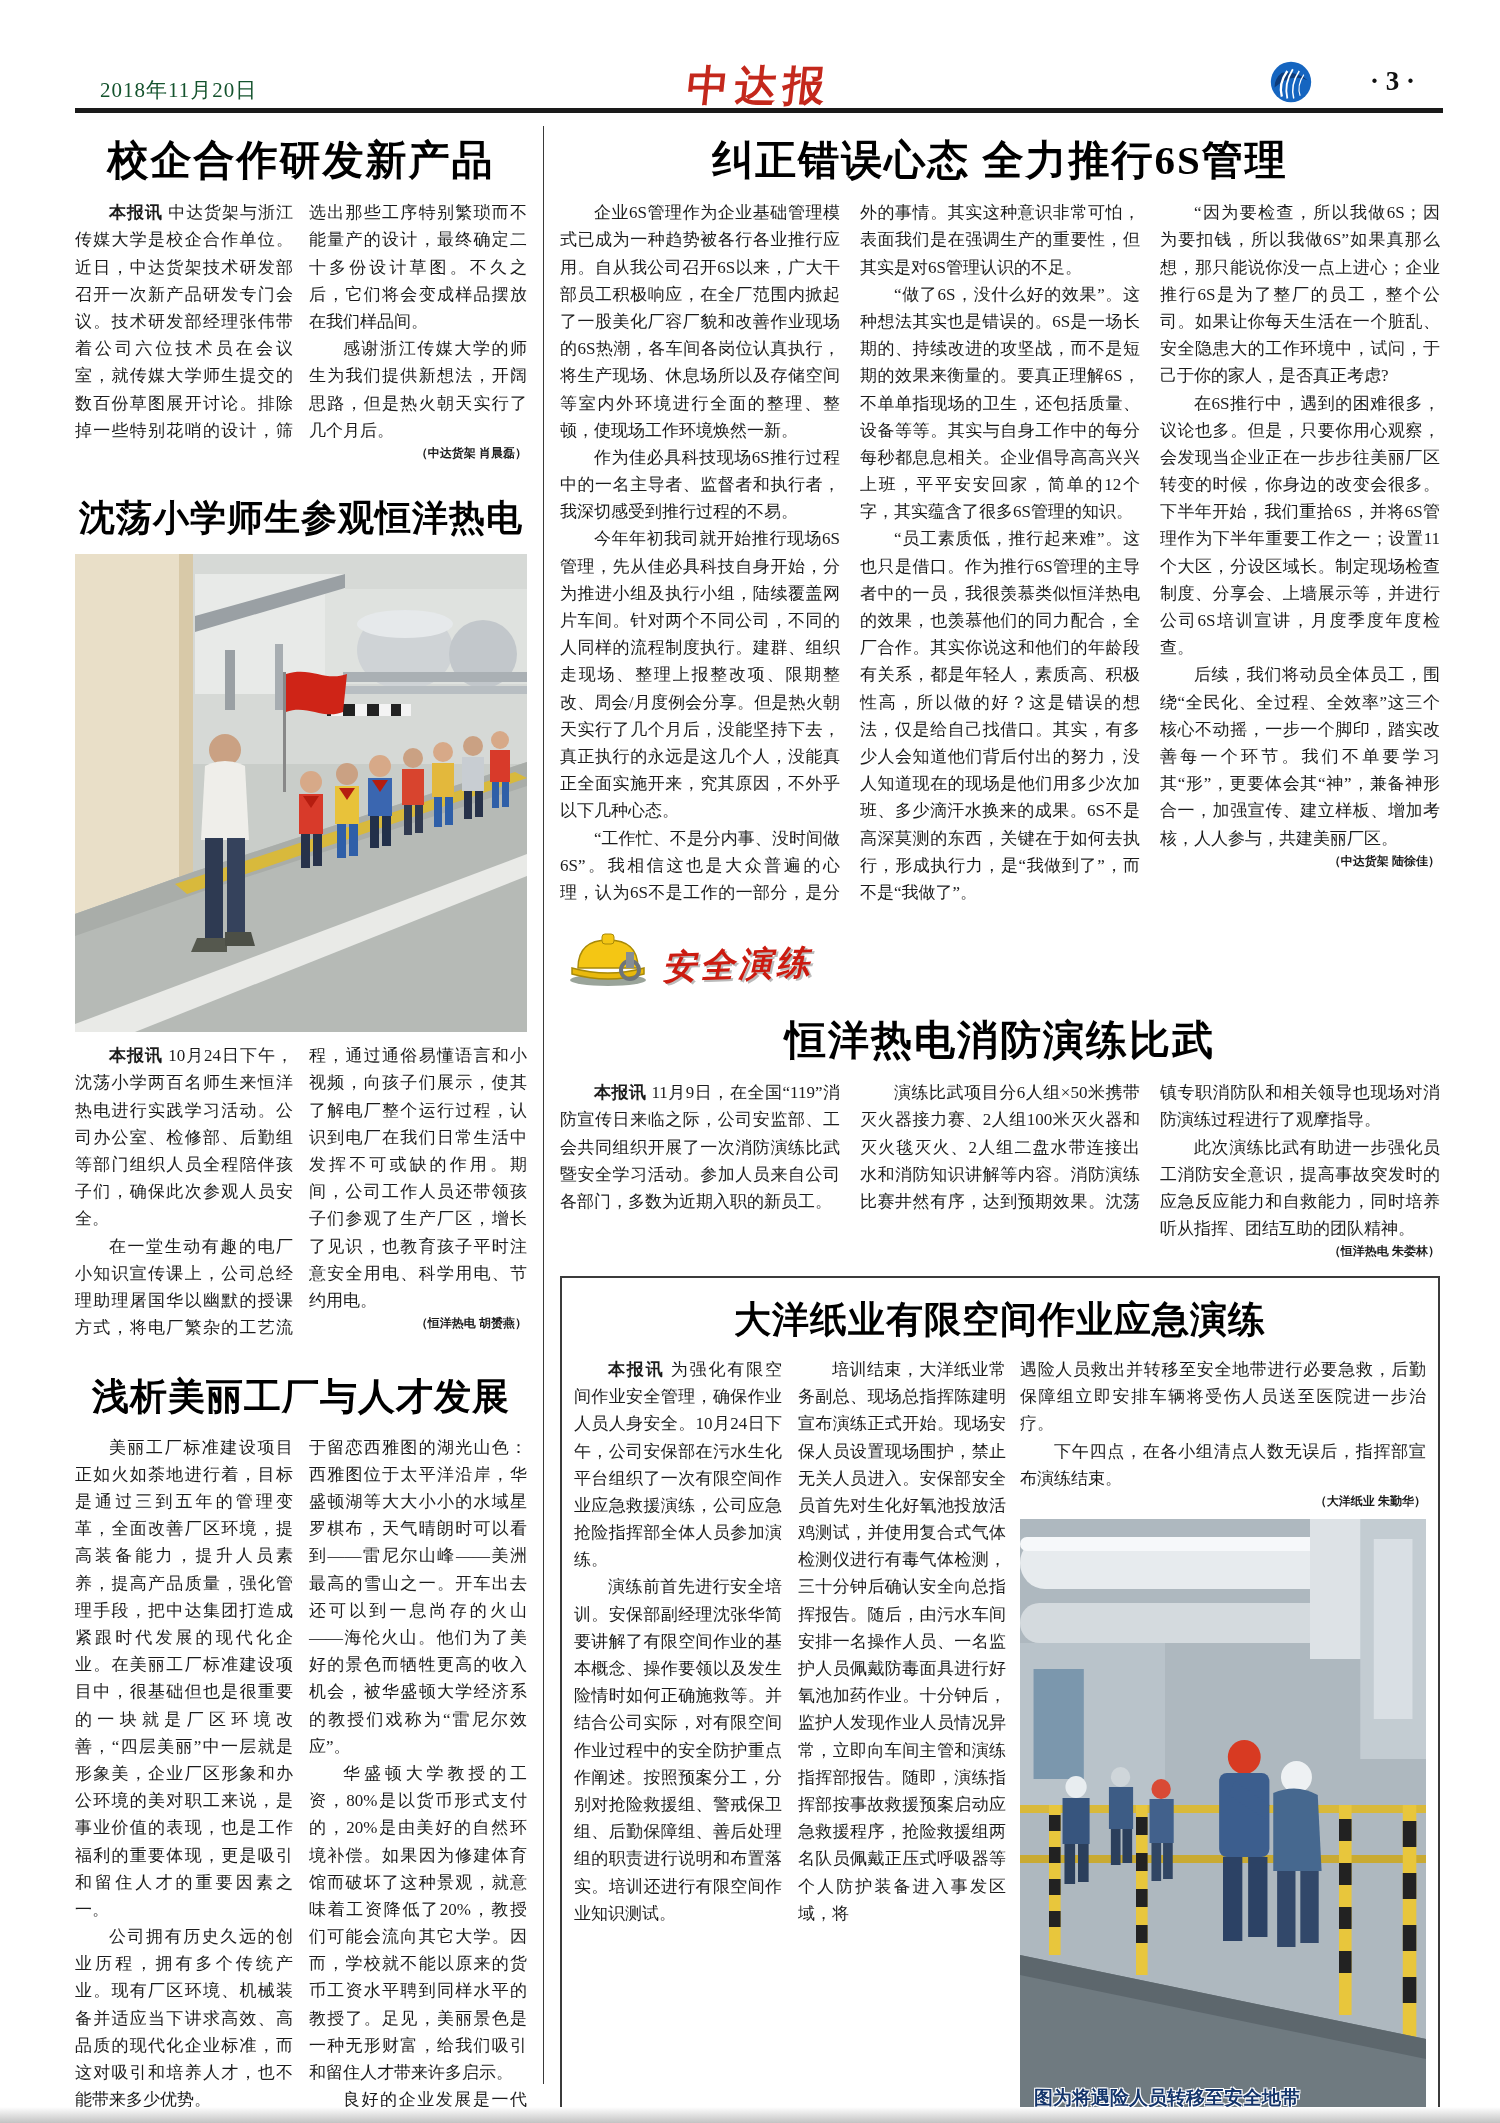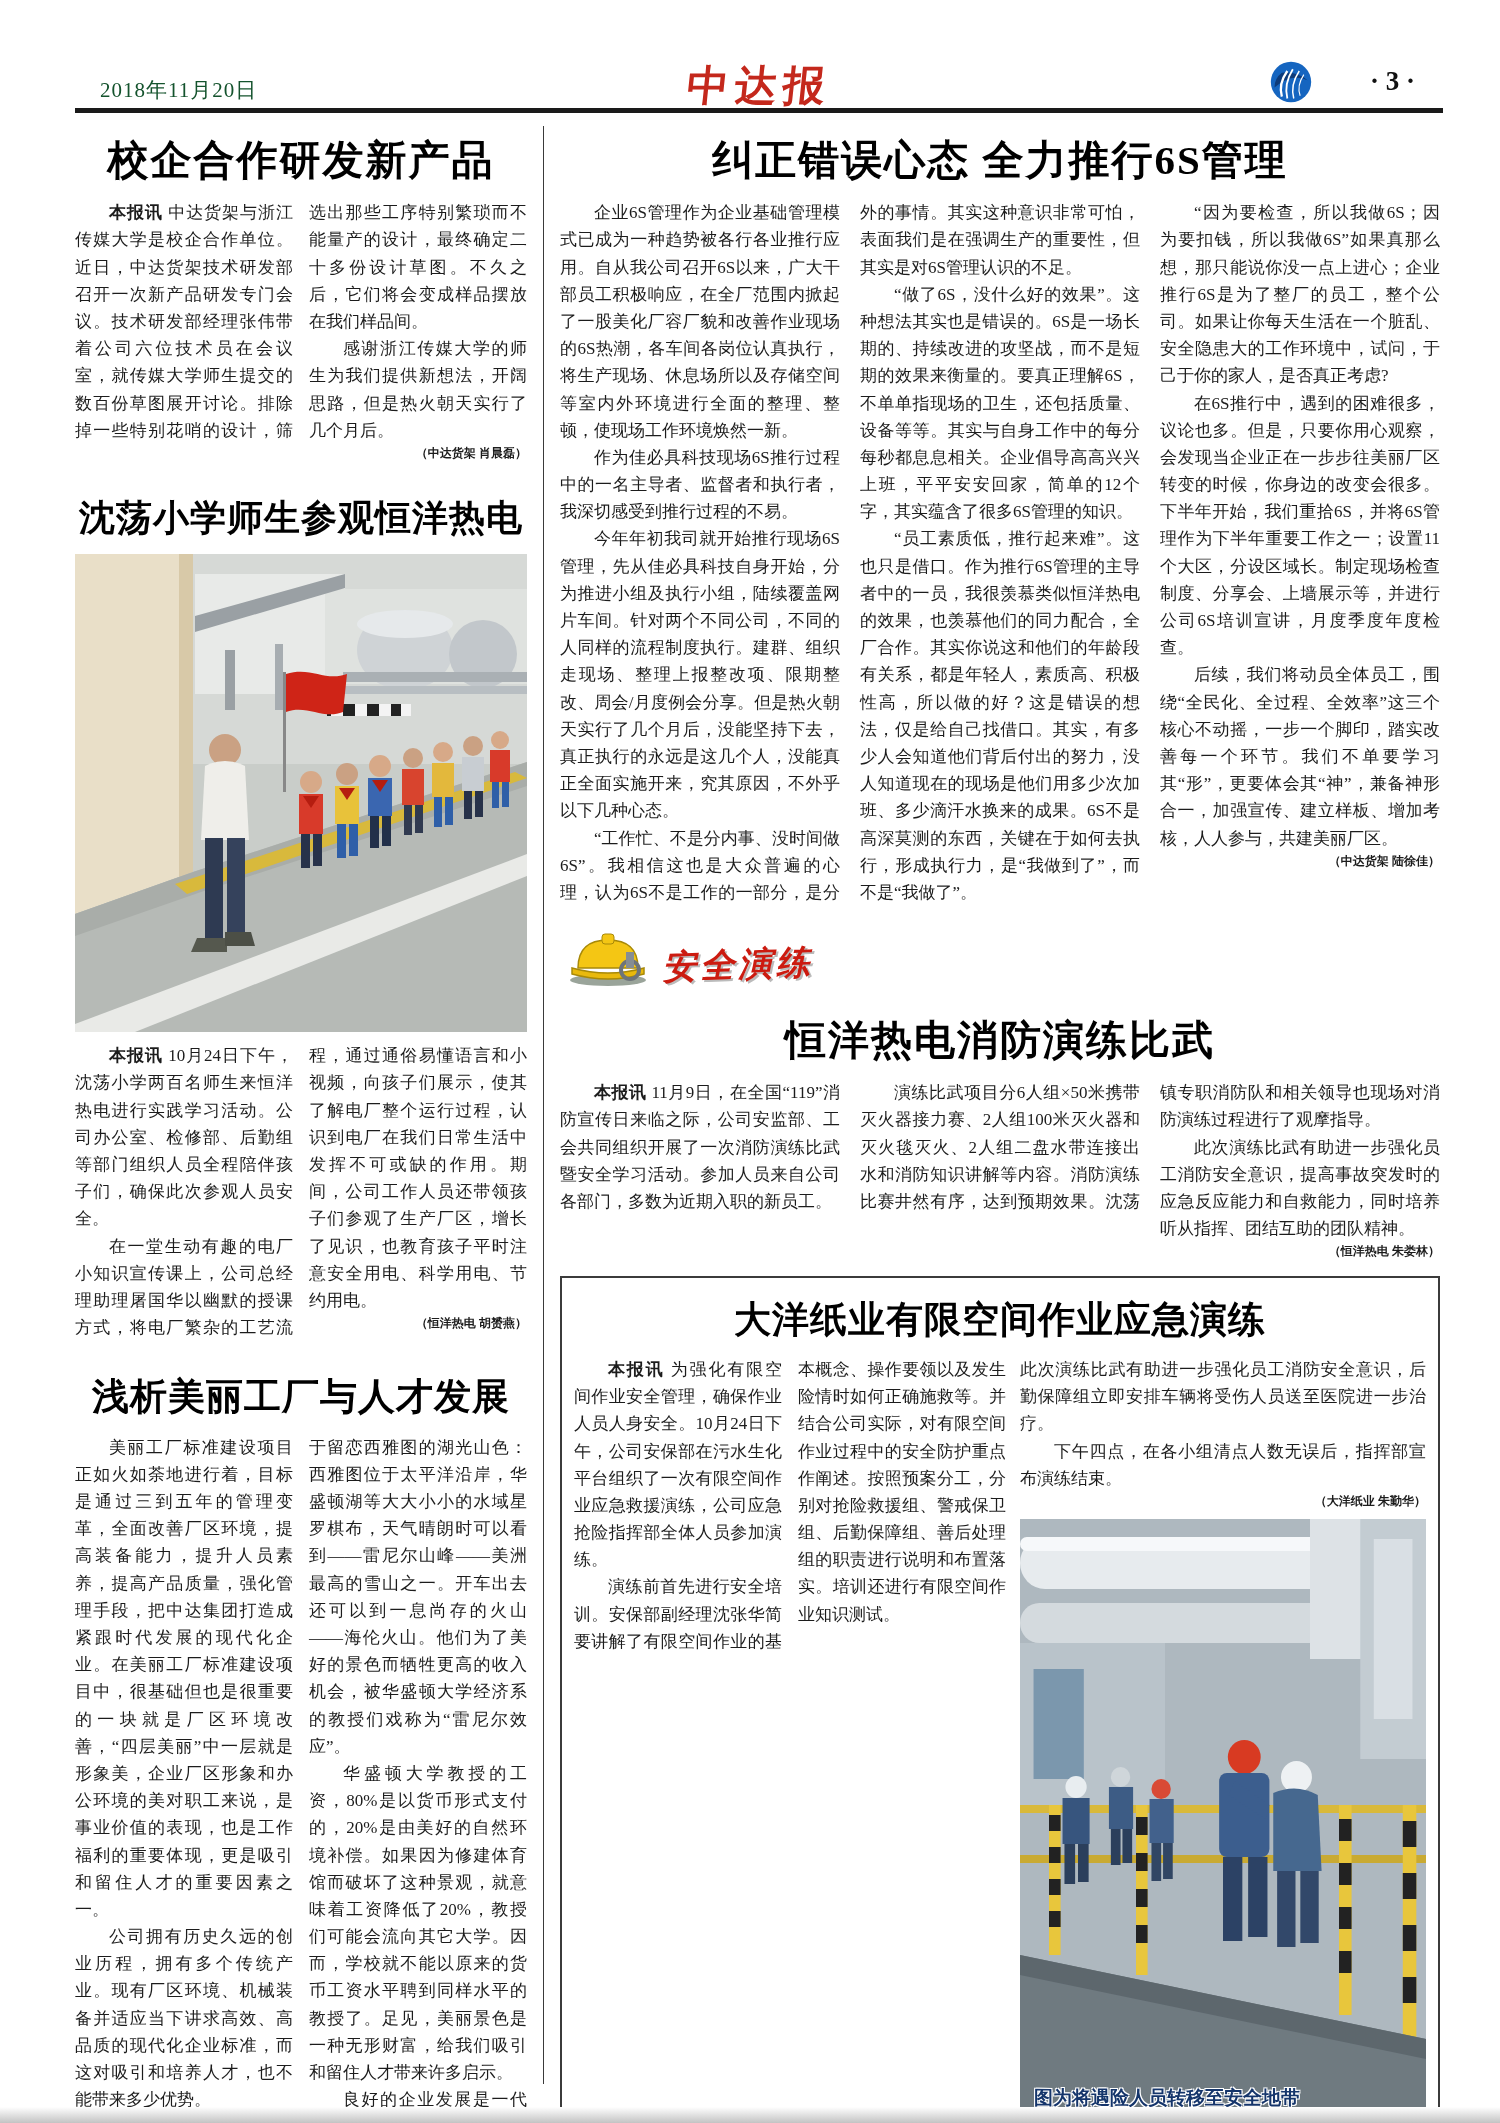--- a/index.html
+++ b/index.html
@@ -237,24 +237,25 @@
       <p class="byline">（恒洋热电 朱娄林）</p>
     </div>
   </div>
 
   <div class="a6-box">
     <div class="a-title t38">大洋纸业有限空间作业应急演练</div>
     <div class="a6-flex">
       <div class="a6-left body cols2">
         <p><b class="lead">本报讯</b> <span>为强化有限空间作业安全管理，确保作业人员人身安全。10月24日下午，公司安保部在污水生化平台组织了一次有限空间作业应急救援演练，公司应急抢险指挥部全体人员参加演练。</span></p>
         <p>演练前首先进行安全培训。安保部副经理沈张华简要讲解了有限空间作业的基本概念、操作要领以及发生险情时如何正确施救等。并结合公司实际，对有限空间作业过程中的安全防护重点作阐述。按照预案分工，分别对抢险救援组、警戒保卫组、后勤保障组、善后处理组的职责进行说明和布置落实。培训还进行有限空间作业知识测试。</p>
+        <p>培训结束，大洋纸业常务副总、现场总指挥陈建明宣布演练正式开始。现场安保人员设置现场围护，禁止无关人员进入。安保部安全员首先对生化好氧池投放活鸡测试，并使用复合式气体检测仪进行有毒气体检测，三十分钟后确认安全向总指挥报告。随后，由污水车间安排一名操作人员、一名监护人员佩戴防毒面具进行好氧池加药作业。十分钟后，监护人发现作业人员情况异常，立即向车间主管和演练指挥部报告。随即，演练指挥部按事故救援预案启动应急救援程序，抢险救援组两名队员佩戴正压式呼吸器等个人防护装备进入事发区域，将</p>
       </div>
       <div class="a6-right">
         <div class="body">
-          <p style="text-indent:0">此次演练比武有助进一步强化员工消防安全意识，后勤保障组立即安排车辆将受伤人员送至医院进一步治疗。</p>
+          <p style="text-indent:0">遇险人员救出并转移至安全地带进行必要急救，后勤保障组立即安排车辆将受伤人员送至医院进一步治疗。</p>
           <p>下午四点，在各小组清点人数无误后，指挥部宣布演练结束。</p>
           <p class="byline">（大洋纸业 朱勤华）</p>
         </div>
         <div class="photo2wrap">
           <svg class="photo2" viewBox="0 0 420 604" preserveAspectRatio="none">
             <rect width="420" height="604" fill="#aeb8bf"></rect>
 
             <rect x="0" y="18" width="420" height="52" rx="26" fill="#e7ebee"></rect>
             <rect x="0" y="18" width="420" height="14" rx="7" fill="#f6f8fa"></rect>
             <rect x="0" y="84" width="420" height="40" rx="20" fill="#d4dade"></rect>

